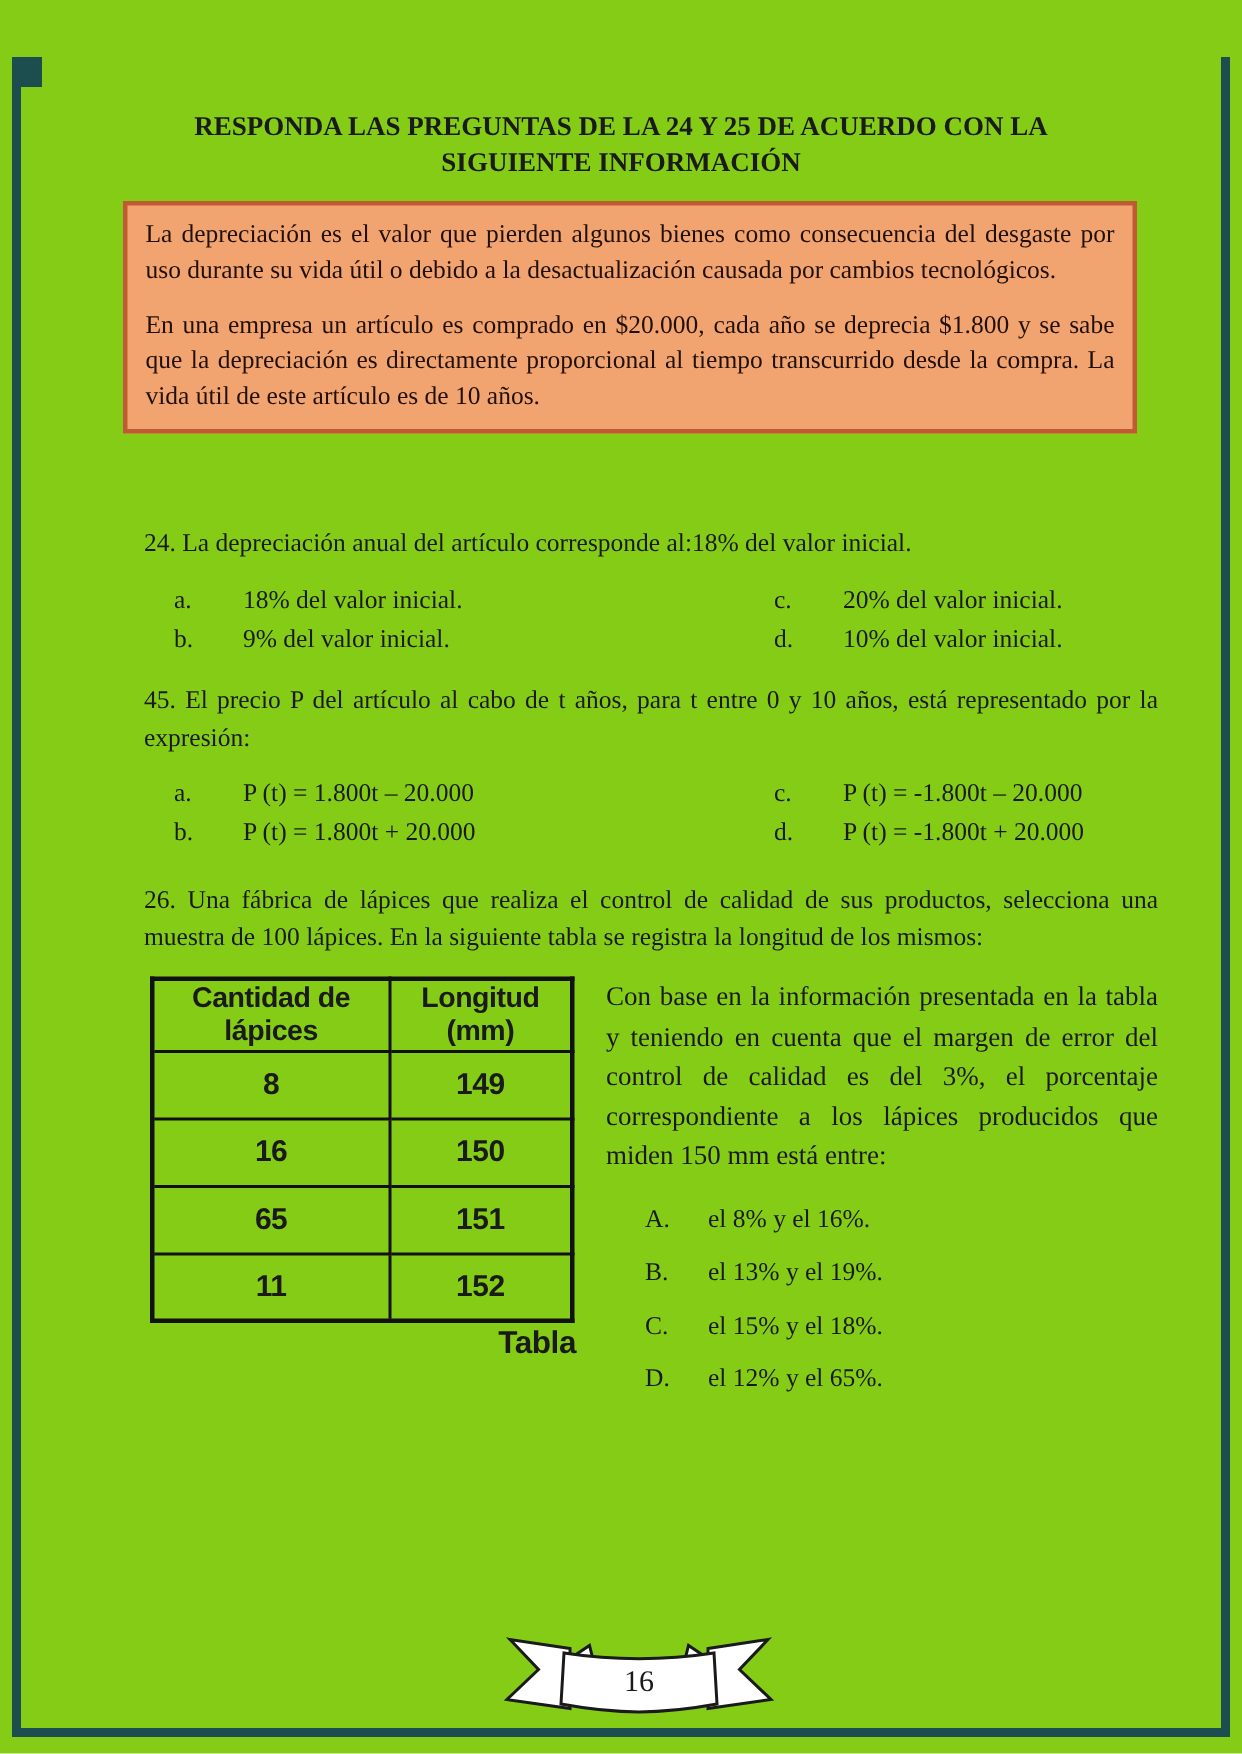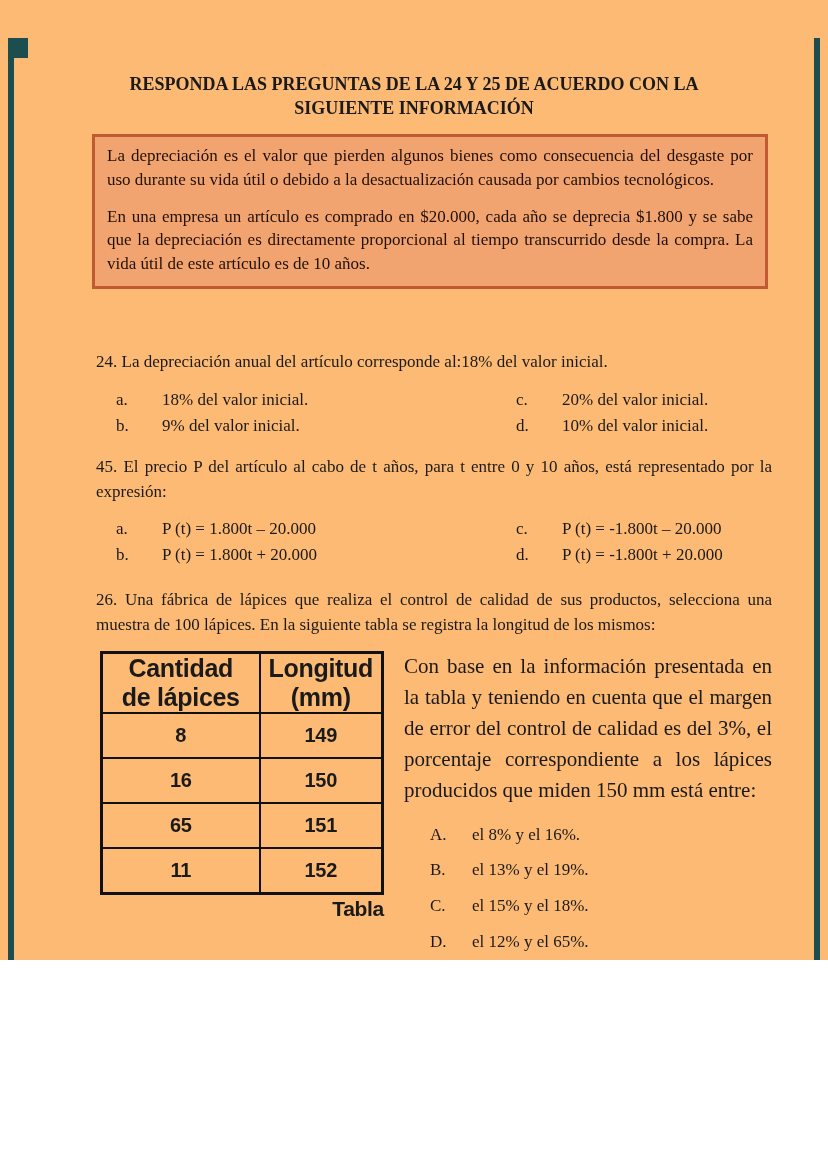--- a/index.html
+++ b/index.html
@@ -1,21 +1,21 @@
 <!DOCTYPE html>
 <html lang="es" style="--frame-color: #1c4e50; --box-fill: #f2a470; --box-border: #c05a33; --text-color: #1a1a1a;"><head>
 <meta charset="utf-8">
 <style>
   * { margin: 0; padding: 0; box-sizing: border-box; }
   html, body { background: #ffffff; }
   .page {
     position: relative;
     width: 828px;
-    height: 960px;
-    background: #fdba74;
+    height: 1169px;
+    background: #84cc16;
     font-family: "Liberation Serif", serif;
     color: var(--text-color, #1a1a1a);
     overflow: hidden;
     margin: 0 auto;
   }
   
   .frame-left, .frame-right, .frame-bottom, .frame-corner {
     position: absolute;
     background: var(--frame-color, #1c4e50);
   }
@@ -28,21 +28,21 @@
     position: absolute;
     top: 72px; left: 40px; right: 40px;
     text-align: center;
     font-weight: bold;
     font-size: 18px;
     line-height: 1.35;
   }
 
   .info-box {
     position: absolute;
-    top: 134px; left: 92px; width: 676px;
+    top: 134px; left: 82px; width: 676px;
     background: var(--box-fill, #f2a470);
     border: 3px solid var(--box-border, #c05a33);
     padding: 7px 12px 10px 12px;
     font-size: 17px;
     line-height: 1.4;
     text-align: justify;
     color: #211009;
   }
   .info-box p + p { margin-top: 13px; }
 
@@ -71,35 +71,35 @@
     font-family: "Liberation Sans", sans-serif;
     font-weight: bold;
     margin-left: 4px;
   }
   .pencil-table th, .pencil-table td {
     border: 2px solid #111;
     text-align: center;
     vertical-align: middle;
     letter-spacing: -0.3px;
   }
-  .pencil-table th { font-size: 25px; height: 48px; padding: 0 8px; }
+  .pencil-table th { font-size: 19px; height: 48px; padding: 0 8px; }
   .pencil-table td { font-size: 20px; height: 45px; font-weight: bold; }
   .pencil-table .col-qty { width: 158px; }
   .pencil-table .col-len { width: 122px; }
   .table-caption {
     width: 284px; margin-left: 4px;
     text-align: right;
     font-family: "Liberation Sans", sans-serif;
     font-weight: bold;
     font-size: 21px;
     letter-spacing: -0.3px;
     margin-top: 2px;
   }
 
-  .side-text { text-align: justify; line-height: 1.47; font-size: 21px; }
+  .side-text { text-align: justify; line-height: 1.47; font-size: 18px; }
   .abc-options { margin-top: 17px; padding-left: 26px; }
   .abc-option { display: flex; font-size: 17px; margin-bottom: 11px; line-height: 1.45; }
   .abc-option .opt-label { width: 26px; }
   .abc-option .opt-text { padding-left: 0; }
 
   .ribbon { position: absolute; left: 330px; top: 1090px; }
 </style>
 </head>
 <body>
 

